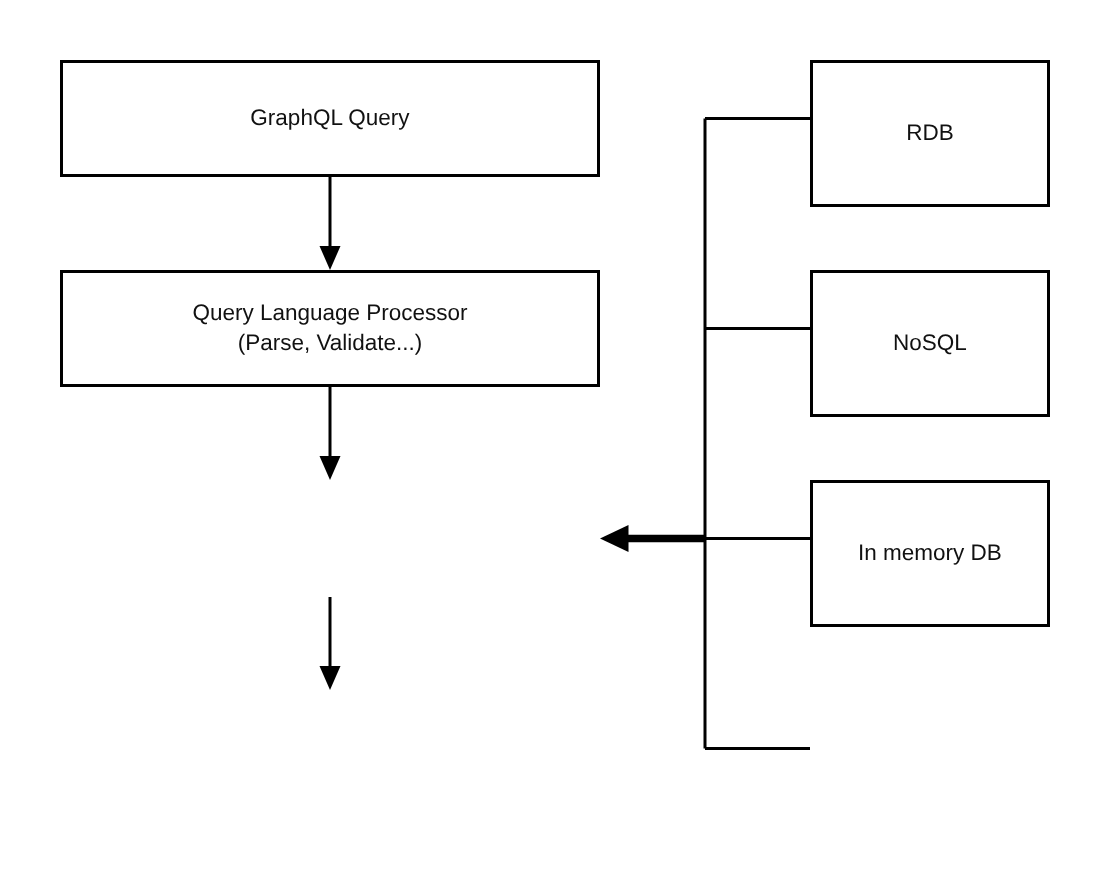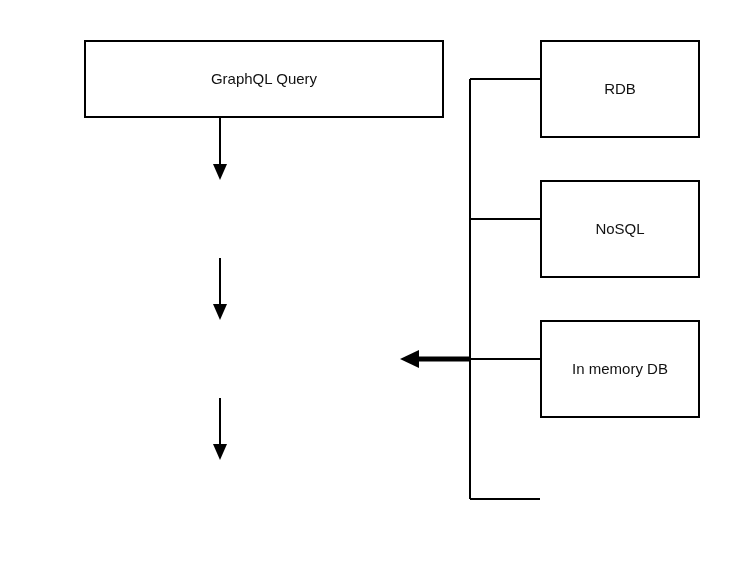--- a/index.html
+++ b/index.html
@@ -33,21 +33,20 @@
     justify-content: center;
     text-align: center;
     color: #111111;
     font-size: 15px;
     line-height: 1.35;
   }
   .node.left-col {
     left: 40px;
     width: 360px;
     height: 78px;
-    margin-left: 44px;
   }
   .node.right-col {
     left: 540px;
     width: 160px;
     height: 98px;
   }
   .top-row1 { top: 40px; }
   .top-row2 { top: 180px; }
   .top-row3 { top: 320px; }
   .top-row4 { top: 460px; }
@@ -81,20 +80,24 @@
     <g>
       <line x1="470" y1="359" x2="415" y2="359" stroke="#000000" stroke-width="5"></line>
       <polygon points="400,359 419,350 419,368" fill="#000000"></polygon>
     </g>
   </svg>
 
   <div class="node left-col top-row1">
     <span>GraphQL Query</span>
   </div>
 
+  <div class="node left-col top-row2">
+    <span>Query Language Processor</span>
+    <span>(Parse, Validate...)</span>
+  </div>
 
 
 
   <div class="node right-col top-row1">
     <span>RDB</span>
   </div>
 
   <div class="node right-col top-row2">
     <span>NoSQL</span>
   </div>

